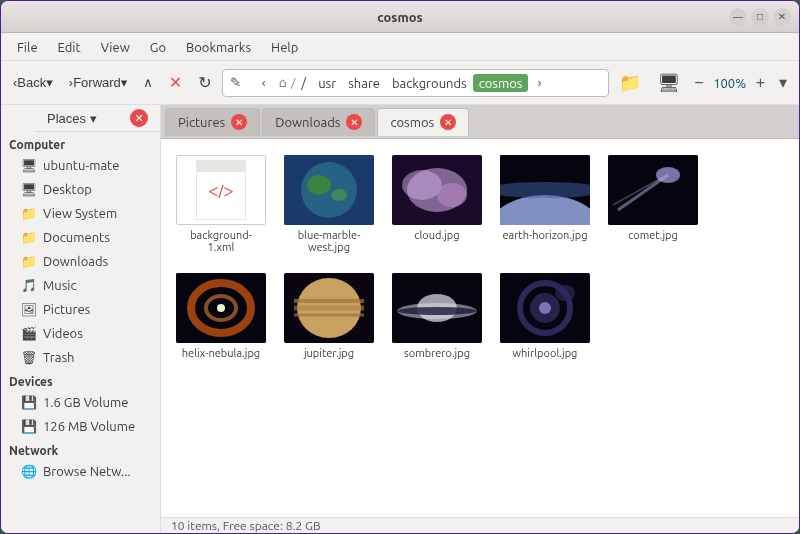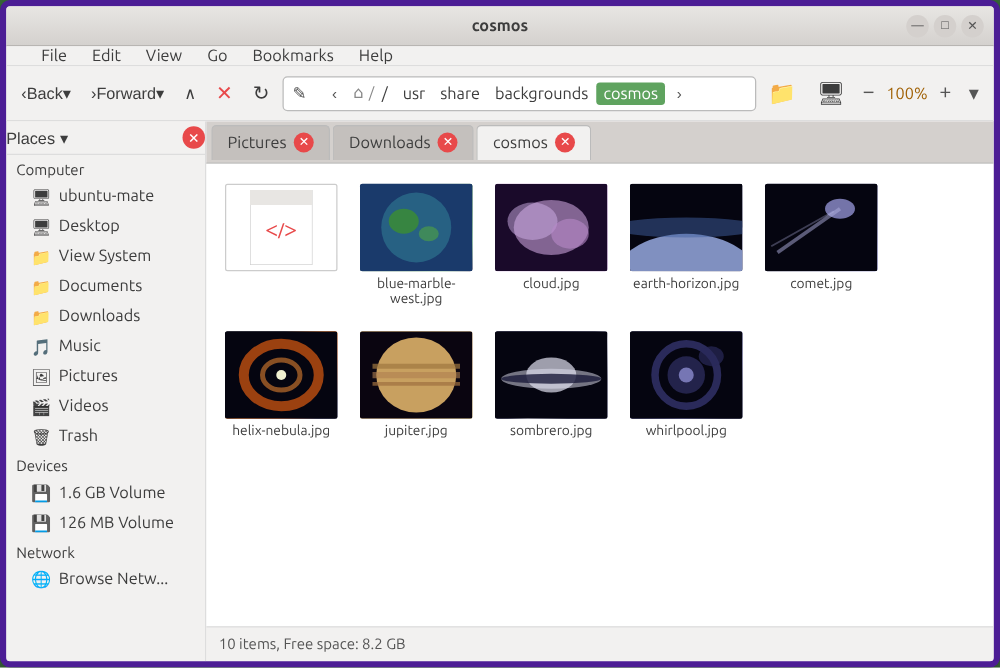--- a/index.html
+++ b/index.html
@@ -12,21 +12,21 @@
       align-items: center;
       width: 800px;
       height: 534px;
       overflow: hidden;
     }
     .window {
       width: 800px;
       height: 534px;
       background: #f2f1f0;
       border-radius: 8px;
-      border: 5px solid #4c1d95;
+      border: 1px solid #4c1d95;
       display: flex;
       flex-direction: column;
       box-shadow: 0 4px 20px rgba(0,0,0,0.5);
       overflow: hidden;
     }
     
     .titlebar {
       background: linear-gradient(to bottom, #e8e6e3, #d4d1ce);
       height: 32px;
       display: flex;
@@ -59,24 +59,24 @@
       justify-content: center;
       font-size: 10px;
       color: #555;
     }
     .btn-minimize { background: #d4d0cd; }
     .btn-maximize { background: #d4d0cd; }
     .btn-close { background: #d4d0cd; }
     
     .menubar {
       background: #f2f1f0;
-      height: 16px;
-      display: flex;
-      align-items: center;
-      padding: 0 20px;
+      height: 28px;
+      display: flex;
+      align-items: center;
+      padding: 0 8px;
       gap: 4px;
       border-bottom: 1px solid #ddd;
     }
     .menu-item {
       padding: 2px 8px;
       border-radius: 3px;
       cursor: pointer;
       color: #3d3d3d;
       font-size: 13px;
     }
@@ -175,21 +175,21 @@
     .zoom-btn {
       border: none;
       background: transparent;
       cursor: pointer;
       padding: 4px;
       color: #555;
       font-size: 16px;
     }
     .zoom-level {
       font-size: 13px;
-      color: #a16207;
+      color: #0c4a6e;
       min-width: 40px;
       text-align: center;
     }
     .view-options-btn {
       border: none;
       background: transparent;
       cursor: pointer;
       padding: 4px 6px;
       color: #555;
       font-size: 16px;
@@ -206,23 +206,24 @@
       min-width: 160px;
       background: #f2f1f0;
       border-right: 1px solid #ddd;
       overflow-y: auto;
       display: flex;
       flex-direction: column;
     }
     .sidebar-top {
       display: flex;
       align-items: center;
-      padding: 4px 0;
+      padding: 4px 12px;
       border-bottom: 1px solid #ddd;
       gap: 4px;
+      margin-left: 34px;
     }
     .places-btn {
       display: flex;
       align-items: center;
       gap: 4px;
       border: none;
       background: transparent;
       cursor: pointer;
       font-size: 13px;
       color: #3d3d3d;
@@ -237,21 +238,21 @@
       display: flex;
       align-items: center;
       justify-content: center;
       color: white;
       font-size: 11px;
       margin-left: auto;
     }
     .sidebar-section-header {
       padding: 6px 8px 2px 8px;
       font-size: 12px;
-      font-weight: normal;
+      font-weight: bold;
       color: #3d3d3d;
     }
     .sidebar-item {
       display: flex;
       align-items: center;
       gap: 6px;
       padding: 3px 8px 3px 16px;
       cursor: pointer;
       border-radius: 4px;
       margin: 1px 4px;
@@ -349,21 +350,21 @@
     .file-name {
       font-size: 11px;
       text-align: center;
       margin-top: 4px;
       word-break: break-word;
       color: #3d3d3d;
       max-width: 95px;
     }
     
     .statusbar {
-      height: 28px;
+      height: 16px;
       background: #f2f1f0;
       border-top: 1px solid #ddd;
       display: flex;
       align-items: center;
       padding: 0 10px;
       font-size: 12px;
       color: #555;
     }
 
     
@@ -542,20 +543,21 @@
       <div class="file-grid">
 
         <div class="file-item">
           <div class="file-thumbnail thumb-xml">
             <svg width="50" height="60" viewBox="0 0 50 60">
               <rect width="50" height="60" fill="white" stroke="#ccc"></rect>
               <rect x="0" y="0" width="50" height="12" fill="#e8e6e3"></rect>
               <text x="25" y="38" text-anchor="middle" font-size="18" fill="#e8494a" font-family="serif" font-weight="bold">&lt;/&gt;</text>
             </svg>
           </div>
+          <span class="file-name">background-1.xml</span>
         </div>
 
         <div class="file-item">
           <div class="file-thumbnail thumb-earth">
             <svg width="90" height="70" viewBox="0 0 90 70">
               <rect width="90" height="70" fill="#1a3a6b"></rect>
               <ellipse cx="45" cy="35" rx="28" ry="28" fill="#2a6b8a" opacity="0.8"></ellipse>
               <ellipse cx="35" cy="30" rx="12" ry="10" fill="#3a8a3a" opacity="0.9"></ellipse>
               <ellipse cx="55" cy="40" rx="8" ry="6" fill="#4a9a4a" opacity="0.7"></ellipse>
             </svg>

